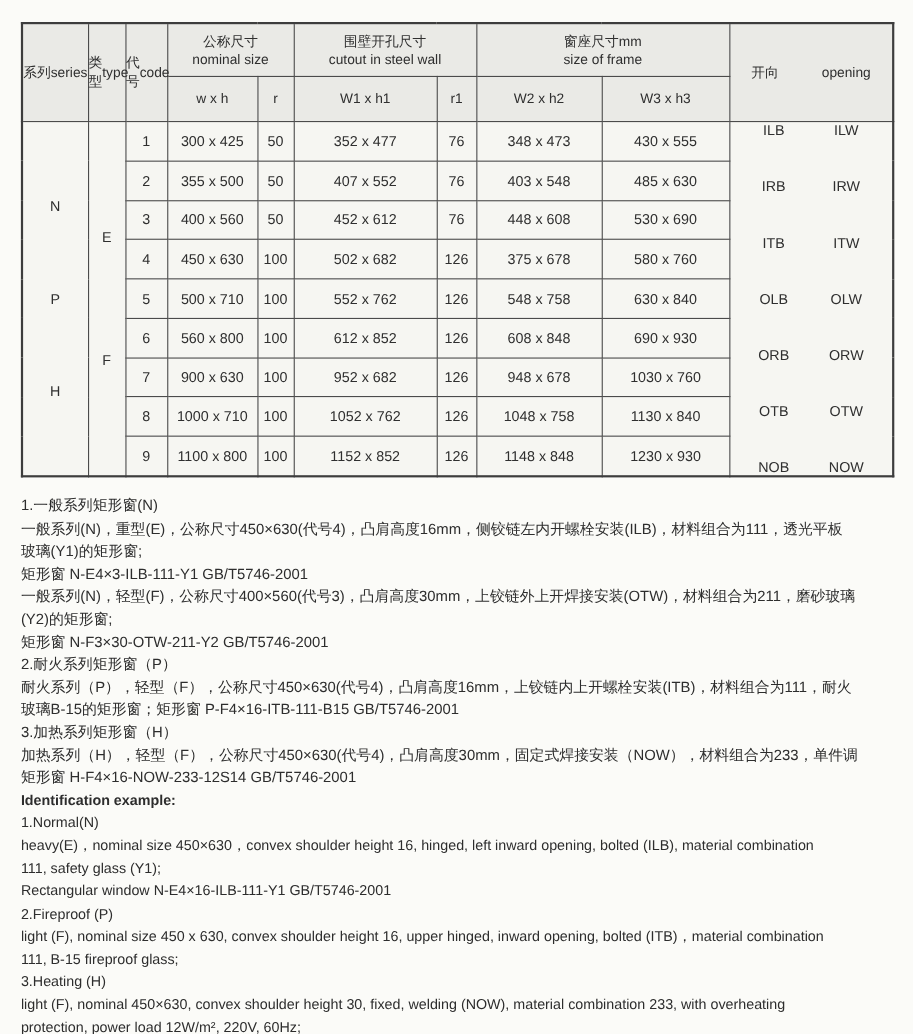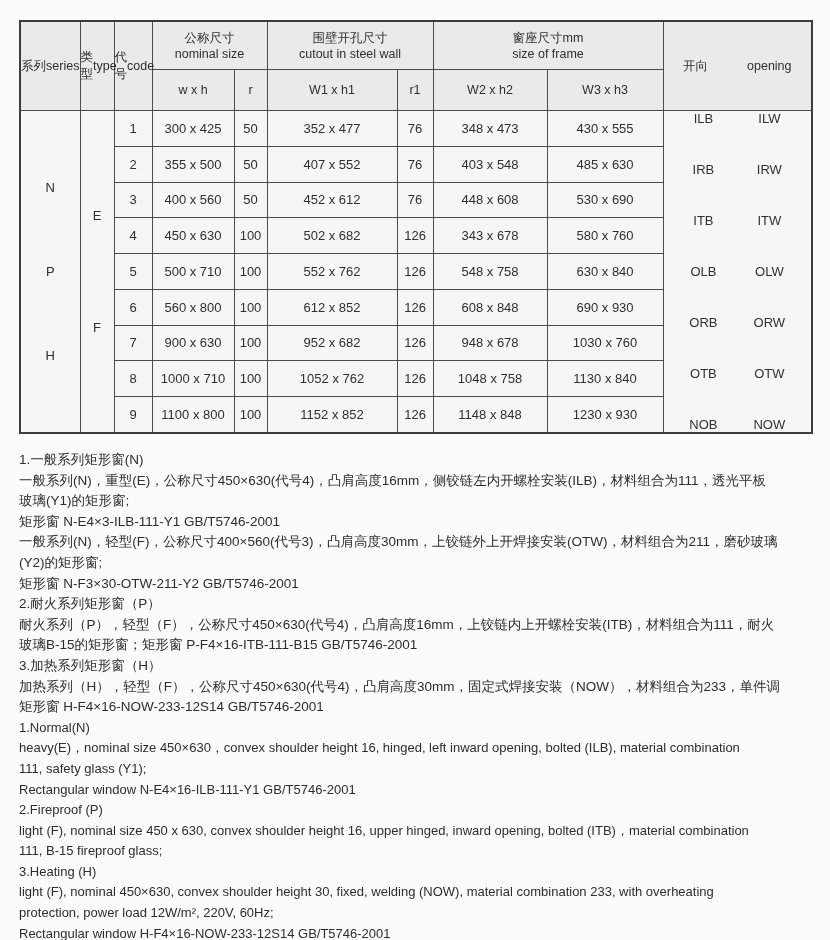--- a/index.html
+++ b/index.html
@@ -191,21 +191,21 @@
         <td>76</td>
         <td>448 x 608</td>
         <td>530 x 690</td>
       </tr>
       <tr>
         <td>4</td>
         <td>450 x 630</td>
         <td>100</td>
         <td>502 x 682</td>
         <td>126</td>
-        <td>343 x 678</td>
+        <td>375 x 678</td>
         <td>580 x 760</td>
       </tr>
       <tr>
         <td>5</td>
         <td>500 x 710</td>
         <td>100</td>
         <td>552 x 762</td>
         <td>126</td>
         <td>548 x 758</td>
         <td>630 x 840</td>
@@ -257,20 +257,21 @@
     <div class="line">一般系列(N)，轻型(F)，公称尺寸400×560(代号3)，凸肩高度30mm，上铰链外上开焊接安装(OTW)，材料组合为211，磨砂玻璃</div>
     <div class="line">(Y2)的矩形窗;</div>
     <div class="line">矩形窗 N-F3×30-OTW-211-Y2 GB/T5746-2001</div>
     <div class="line">2.耐火系列矩形窗（P）</div>
     <div class="line">耐火系列（P），轻型（F），公称尺寸450×630(代号4)，凸肩高度16mm，上铰链内上开螺栓安装(ITB)，材料组合为111，耐火</div>
     <div class="line">玻璃B-15的矩形窗；矩形窗 P-F4×16-ITB-111-B15 GB/T5746-2001</div>
     <div class="line">3.加热系列矩形窗（H）</div>
     <div class="line">加热系列（H），轻型（F），公称尺寸450×630(代号4)，凸肩高度30mm，固定式焊接安装（NOW），材料组合为233，单件调</div>
     <div class="line">矩形窗 H-F4×16-NOW-233-12S14 GB/T5746-2001</div>
     <div class="en-block">
+      <div class="line en-title">Identification example:</div>
       <div class="line">1.Normal(N)</div>
       <div class="line">heavy(E)，nominal size 450×630，convex shoulder height 16, hinged, left inward opening, bolted (ILB), material combination</div>
       <div class="line">111, safety glass (Y1);</div>
       <div class="line">Rectangular window  N-E4×16-ILB-111-Y1  GB/T5746-2001</div>
       <div class="line">2.Fireproof (P)</div>
       <div class="line">light (F), nominal size 450 x 630, convex shoulder height 16, upper hinged, inward opening, bolted (ITB)，material combination</div>
       <div class="line">111, B-15 fireproof glass;</div>
       <div class="line">3.Heating (H)</div>
       <div class="line">light (F), nominal 450×630, convex shoulder height 30, fixed, welding (NOW), material combination 233, with overheating</div>
       <div class="line">protection, power load 12W/m², 220V, 60Hz;</div>

